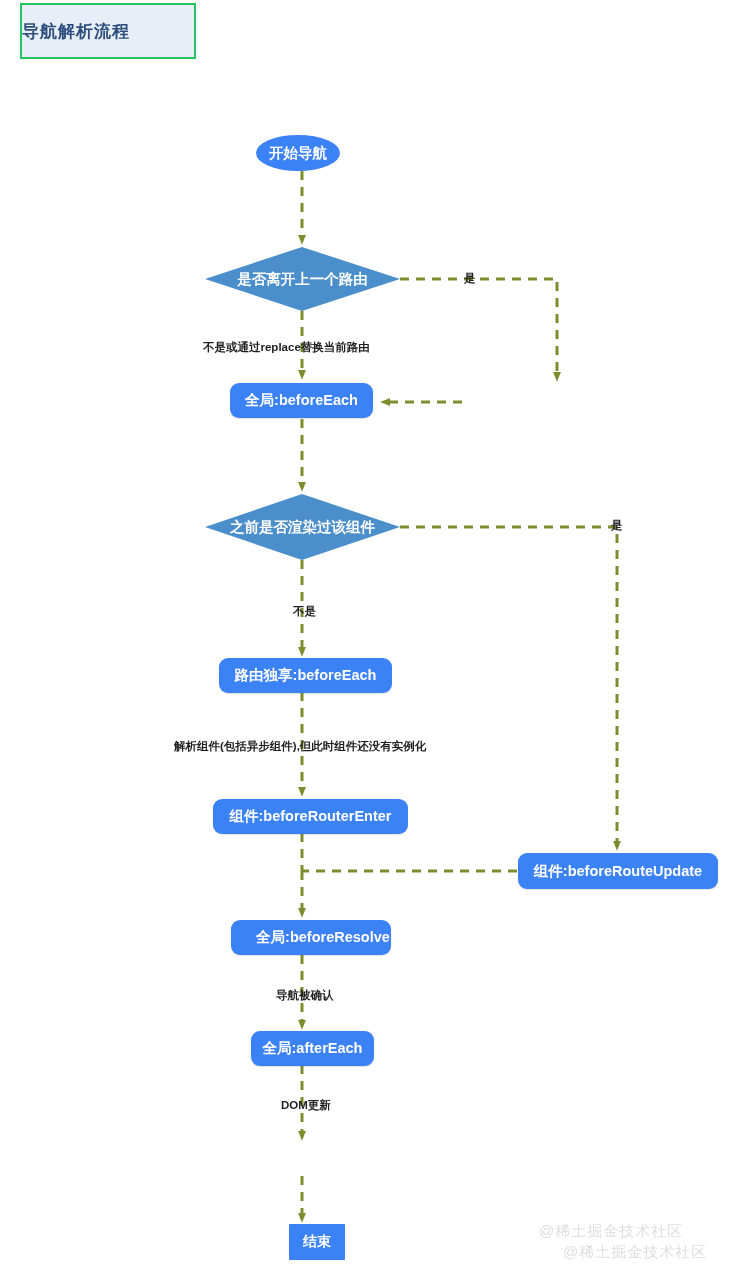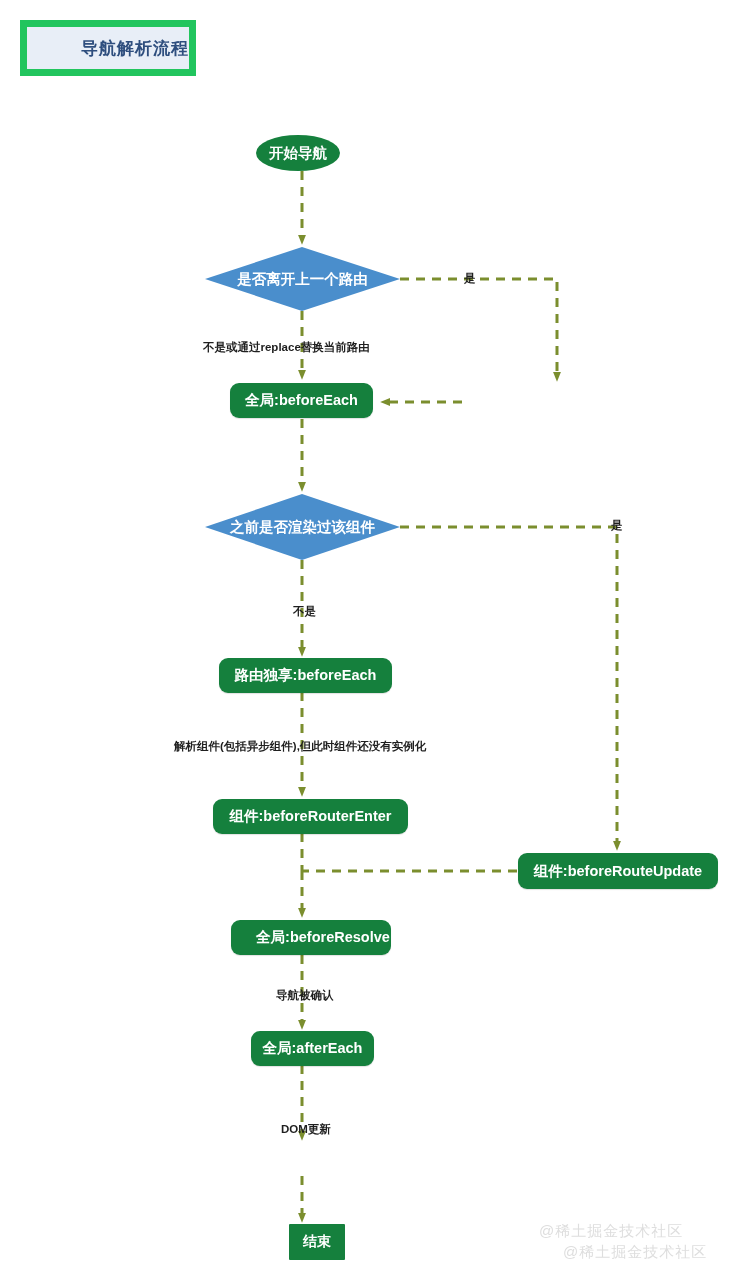--- a/index.html
+++ b/index.html
@@ -15,29 +15,29 @@
     width: 734px;
     height: 1276px;
     background: #ffffff;
     overflow: hidden;
   }
 
   
   #title-box {
     position: absolute;
     left: 20px;
-    top: 20px;
+    top: 3px;
     width: 176px;
     height: 56px;
     background: #e8eef7;
-    border: 7px solid #22c55e;
+    border: 2px solid #22c55e;
     box-sizing: border-box;
     display: flex;
     align-items: center;
-    justify-content: flex-end;
+    justify-content: flex-start;
   }
   #title-box .title-text {
     color: #2e4e7e;
     font-size: 17px;
     font-weight: bold;
     letter-spacing: 1px;
   }
 
   
   #flow {
@@ -51,21 +51,21 @@
   
   .node {
     position: absolute;
     box-sizing: border-box;
     display: flex;
     align-items: center;
     justify-content: center;
     color: #ffffff;
     font-weight: bold;
     text-align: center;
-    background: #15803d;
+    background: #3b82f6;
     white-space: nowrap;
   }
   .node.process {
     border-radius: 9px;
     font-size: 14.5px;
     box-shadow: 0 1px 1px rgba(0,0,0,0.12);
   }
   .node.terminal {
     border-radius: 50%;
     font-size: 14.5px;
@@ -213,20 +213,20 @@
   </div>
 
   <div class="edge-label" style="left:174px; top:739px;">
     <span>解析组件(包括异步组件),但此时组件还没有实例化</span>
   </div>
 
   <div class="edge-label" style="left:276px; top:988px;">
     <span>导航被确认</span>
   </div>
 
-  <div class="edge-label" style="left:281px; top:1098px;margin-top:24px;">
+  <div class="edge-label" style="left:281px; top:1098px;">
     <span>DOM更新</span>
   </div>
 
   <div class="watermark" id="wm1">@稀土掘金技术社区</div>
   <div class="watermark" id="wm2">@稀土掘金技术社区</div>
 
 </div>
 
 </body></html>

